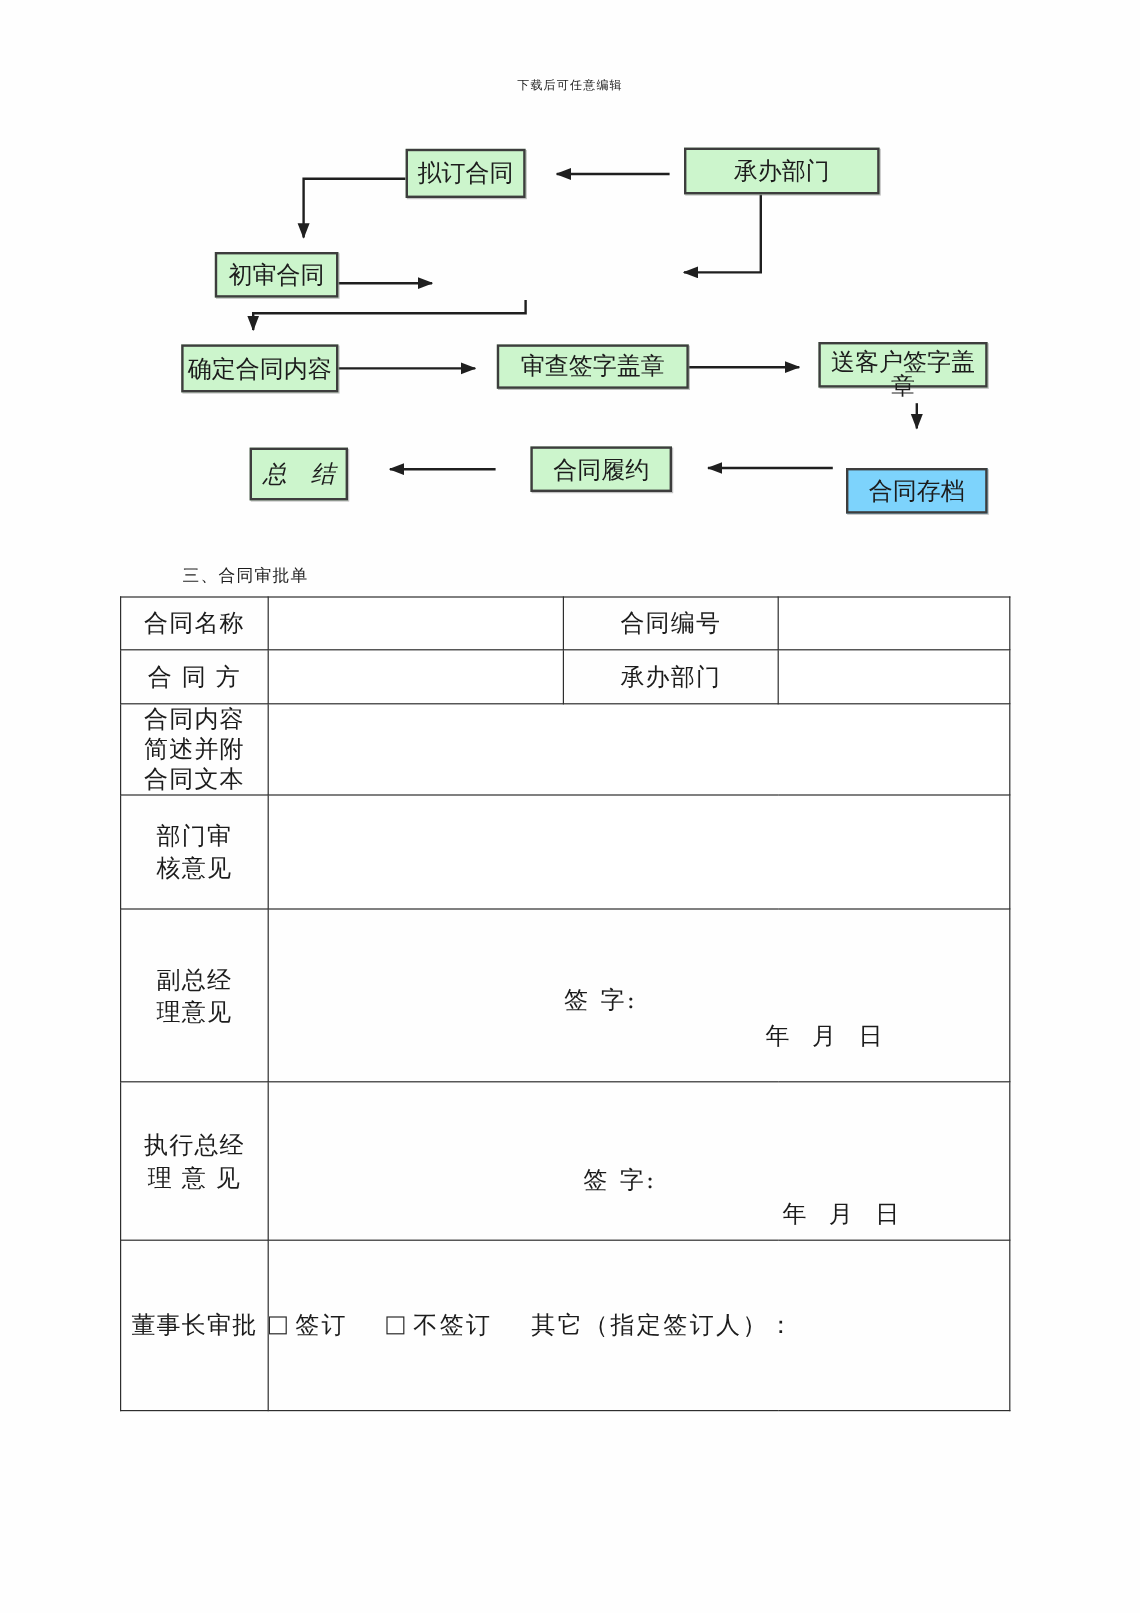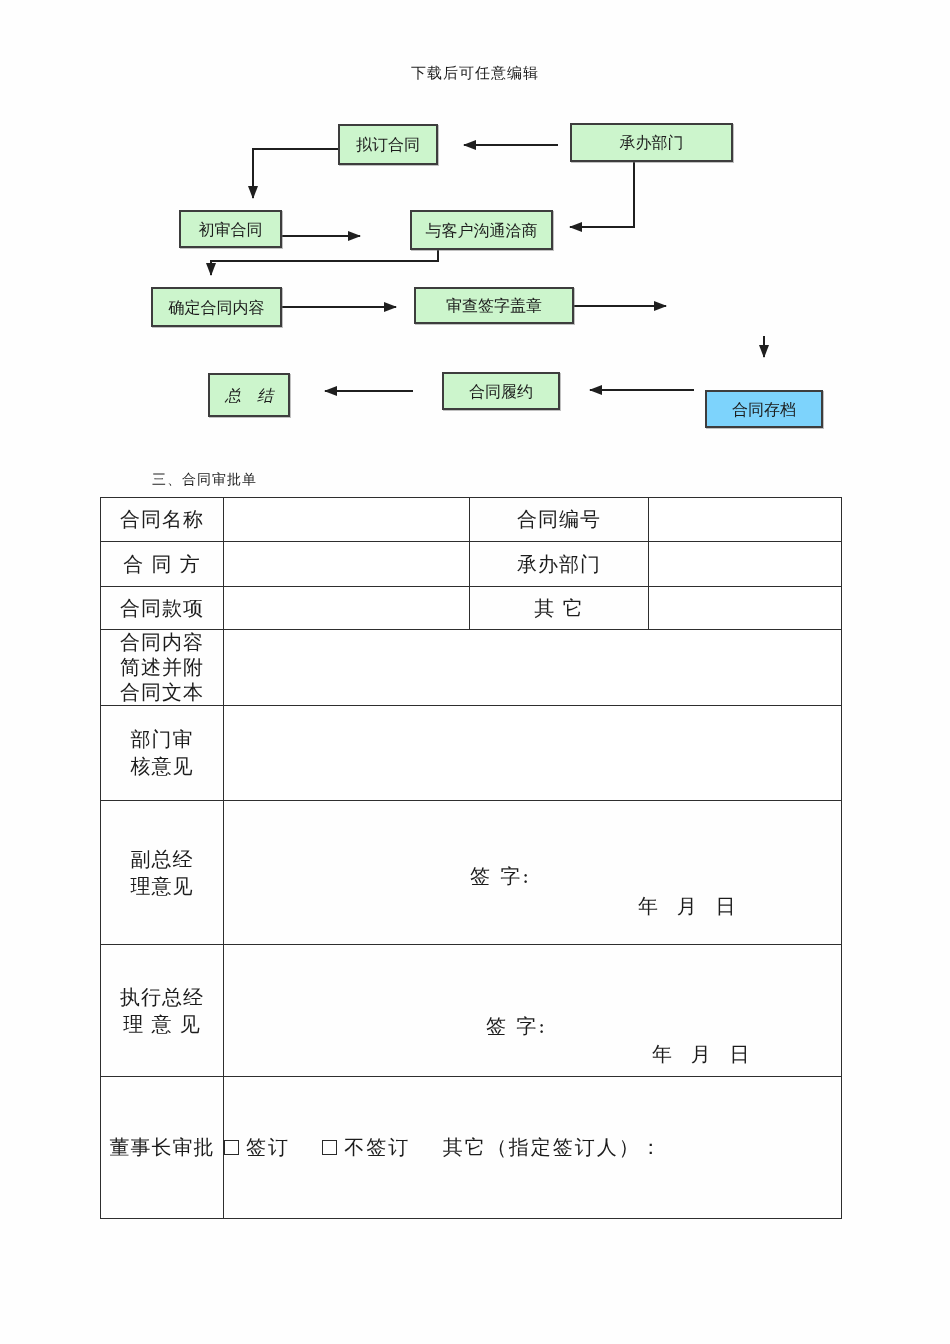--- a/index.html
+++ b/index.html
@@ -7,31 +7,31 @@
     position:relative;
     width:950px; height:1344px;
     margin:0 auto;
     background:#fefefe;
     font-family:"DejaVu Serif","Liberation Serif",serif;
     color:#1c1c1c;
     overflow:hidden;
   }
   .doc-note {
     position:absolute; left:0; right:0; top:64px;
-    text-align:center; font-size:15px; letter-spacing:1px;
+    text-align:center; font-size:10px; letter-spacing:1px;
   }
   
   .fc-arrows { position:absolute; left:0; top:0; pointer-events:none; }
   .fc-node {
     position:absolute; box-sizing:border-box;
     background:#ccf5cc;
     border:2px solid #3d3d3d;
     box-shadow:1px 1px 0 rgba(120,120,120,.45);
     display:flex; align-items:center; justify-content:center;
-    font-size:16px; line-height:19px; text-align:center;
+    font-size:20px; line-height:19px; text-align:center;
     white-space:pre-line;
   }
   .fc-node.overflow-text {
     align-items:flex-start; padding-top:4px; line-height:20px; overflow:visible;
   }
   
   .section-title {
     position:absolute; left:152px; top:471px;
     font-size:14px; letter-spacing:1px;
   }
@@ -82,23 +82,24 @@
       <path d="M560,306 H666" marker-end="url(#ah)"></path>
       <path d="M764,336 V357" marker-end="url(#ah)"></path>
       <path d="M694,390 H590" marker-end="url(#ah)"></path>
       <path d="M413,391 H325" marker-end="url(#ah)"></path>
     </g>
   </svg>
 
   <div class="fc-node" style="left: 338px; top: 124px; width: 100px; height: 41px; background: rgb(204, 245, 204); border-color: rgb(61, 61, 61);">拟订合同</div>
   <div class="fc-node" style="left: 570px; top: 123px; width: 163px; height: 39px; background: rgb(204, 245, 204); border-color: rgb(61, 61, 61);">承办部门</div>
   <div class="fc-node" style="left: 179px; top: 210px; width: 103px; height: 38px; background: rgb(204, 245, 204); border-color: rgb(61, 61, 61);">初审合同</div>
-  <div class="fc-node" style="left: 410px; top: 210px; width: 143px; height: 40px; background: rgb(204, 245, 204); border-color: rgb(61, 61, 61);">与客户沟通洽商</div>
   <div class="fc-node" style="left: 151px; top: 287px; width: 131px; height: 40px; background: rgb(204, 245, 204); border-color: rgb(61, 61, 61);">确定合同内容</div>
   <div class="fc-node" style="left: 414px; top: 287px; width: 160px; height: 37px; background: rgb(204, 245, 204); border-color: rgb(61, 61, 61);">审查签字盖章</div>
+  <div class="fc-node overflow-text" style="left: 682px; top: 285px; width: 141px; height: 38px; background: rgb(204, 245, 204); border-color: rgb(61, 61, 61);">送客户签字盖
+章</div>
   <div class="fc-node" style="left: 208px; top: 373px; width: 82px; height: 44px; background: rgb(204, 245, 204); border-color: rgb(61, 61, 61); font-style: italic;">总　结</div>
   <div class="fc-node" style="left: 442px; top: 372px; width: 118px; height: 38px; background: rgb(204, 245, 204); border-color: rgb(61, 61, 61);">合同履约</div>
   <div class="fc-node" style="left: 705px; top: 390px; width: 118px; height: 38px; background: #7dd3fc; border-color: rgb(61, 61, 61);">合同存档</div>
 
   <div class="section-title">三、合同审批单</div>
 
   <table class="approval">
     <colgroup>
       <col style="width:123px">
         <col style="width:246px">
@@ -109,26 +110,20 @@
       <tr style="height:44px">
         <td class="lbl">合同名称</td>
         <td class="field"></td>
         <td class="lbl">合同编号</td>
         <td class="field"></td>
       </tr>
       <tr style="height:45px">
         <td class="lbl">合 同 方</td>
         <td class="field"></td>
         <td class="lbl">承办部门</td>
-        <td class="field"></td>
-      </tr>
-      <tr style="height:43px">
-        <td class="lbl">合同款项</td>
-        <td class="field"></td>
-        <td class="lbl">其 它</td>
         <td class="field"></td>
       </tr>
       <tr style="height:76px">
         <td class="lbl" style="line-height:25px">合同内容
 简述并附
 合同文本</td>
         <td class="field" colspan="3"></td>
       </tr>
       <tr style="height:95px">
         <td class="lbl">部门审

